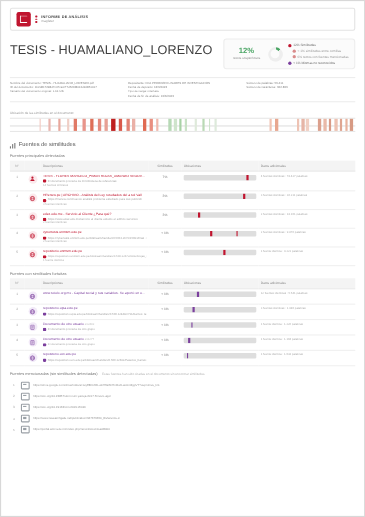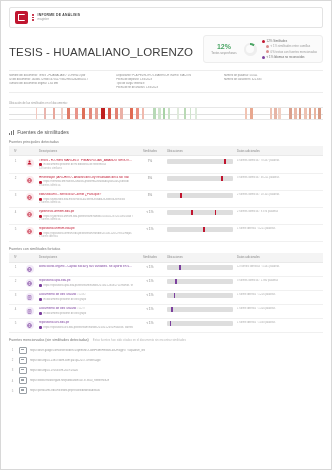--- a/index.html
+++ b/index.html
@@ -14,21 +14,21 @@
   .logo{width:13px;height:13px;background:#c0152f;border-radius:2px;position:relative;flex:none;}
   .logo::after{content:"";position:absolute;left:3px;top:3px;width:7px;height:7px;
                border:1.6px solid #fff;border-right:none;border-radius:1px;box-sizing:border-box;}
   .logo-dots{display:flex;flex-direction:column;gap:1px;flex:none;}
   .logo-dots i{width:1.5px;height:1.5px;background:#c0152f;display:block;border-radius:50%;}
   .brandtxt{line-height:1.15;}
   .brandtxt .t1{font-size:3.4px;color:#444;letter-spacing:.25px;font-weight:bold;}
   .brandtxt .t2{font-size:3px;color:#9a9a9a;}
 
   
-  .titlerow{display:flex;align-items:center;justify-content:space-between;margin-top:7px;}
+  .titlerow{display:flex;align-items:flex-start;justify-content:space-between;margin-top:7px;}
   .doctitle{font-size:11.5px;color:#3f3f3f;letter-spacing:.1px;padding-top:5px;}
   .scorebox{display:flex;align-items:center;gap:5px;background:#fbfbfb;border:1px solid #ededed;
             border-radius:3px;padding:3px 5px;}
   .scoreval{text-align:center;padding:0 2px;}
   .scoreval .pct{font-size:7px;color:#4aa564;font-weight:bold;}
   .scoreval .cap{font-size:2.8px;color:#8e8e8e;margin-top:1px;}
   .gauge{width:13px;height:13px;border-radius:50%;background:#f1f1f1;position:relative;flex:none;}
   .gauge::before{content:"";position:absolute;inset:0;border-radius:50%;
      background:conic-gradient(#4aa564 0 12%, #eeeeee 12% 100%);}
   .gauge::after{content:"";position:absolute;left:2.6px;top:2.6px;width:7.8px;height:7.8px;

